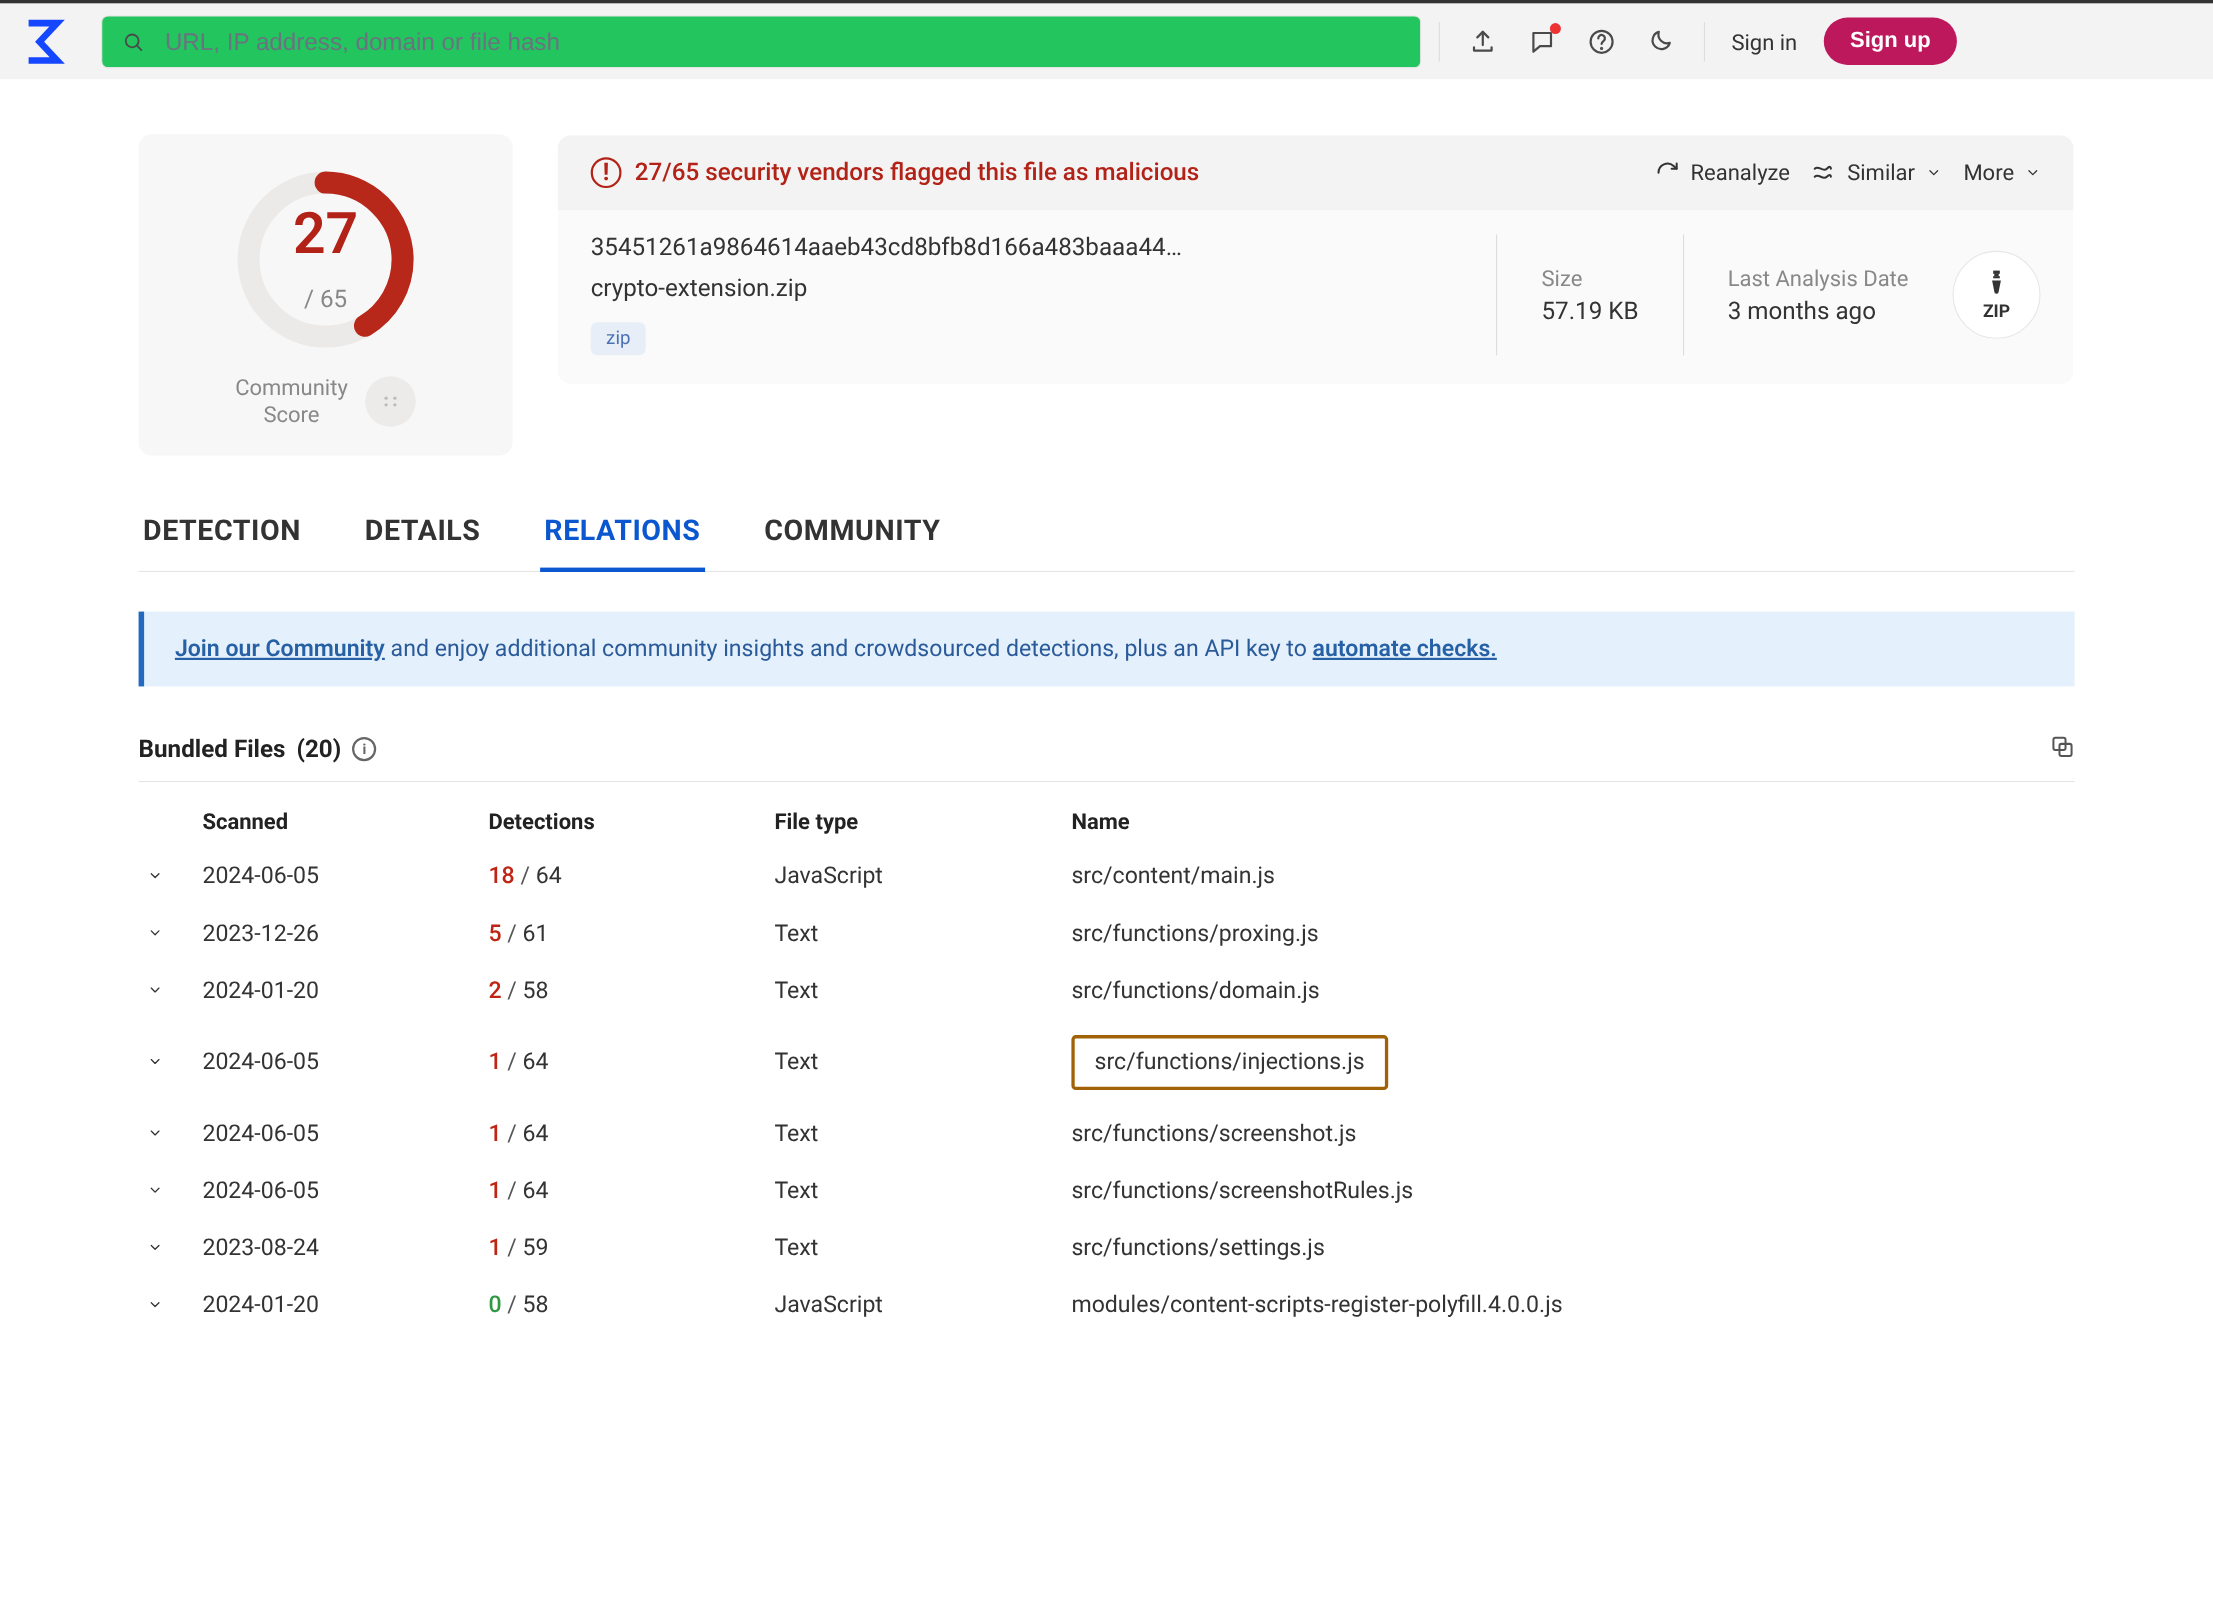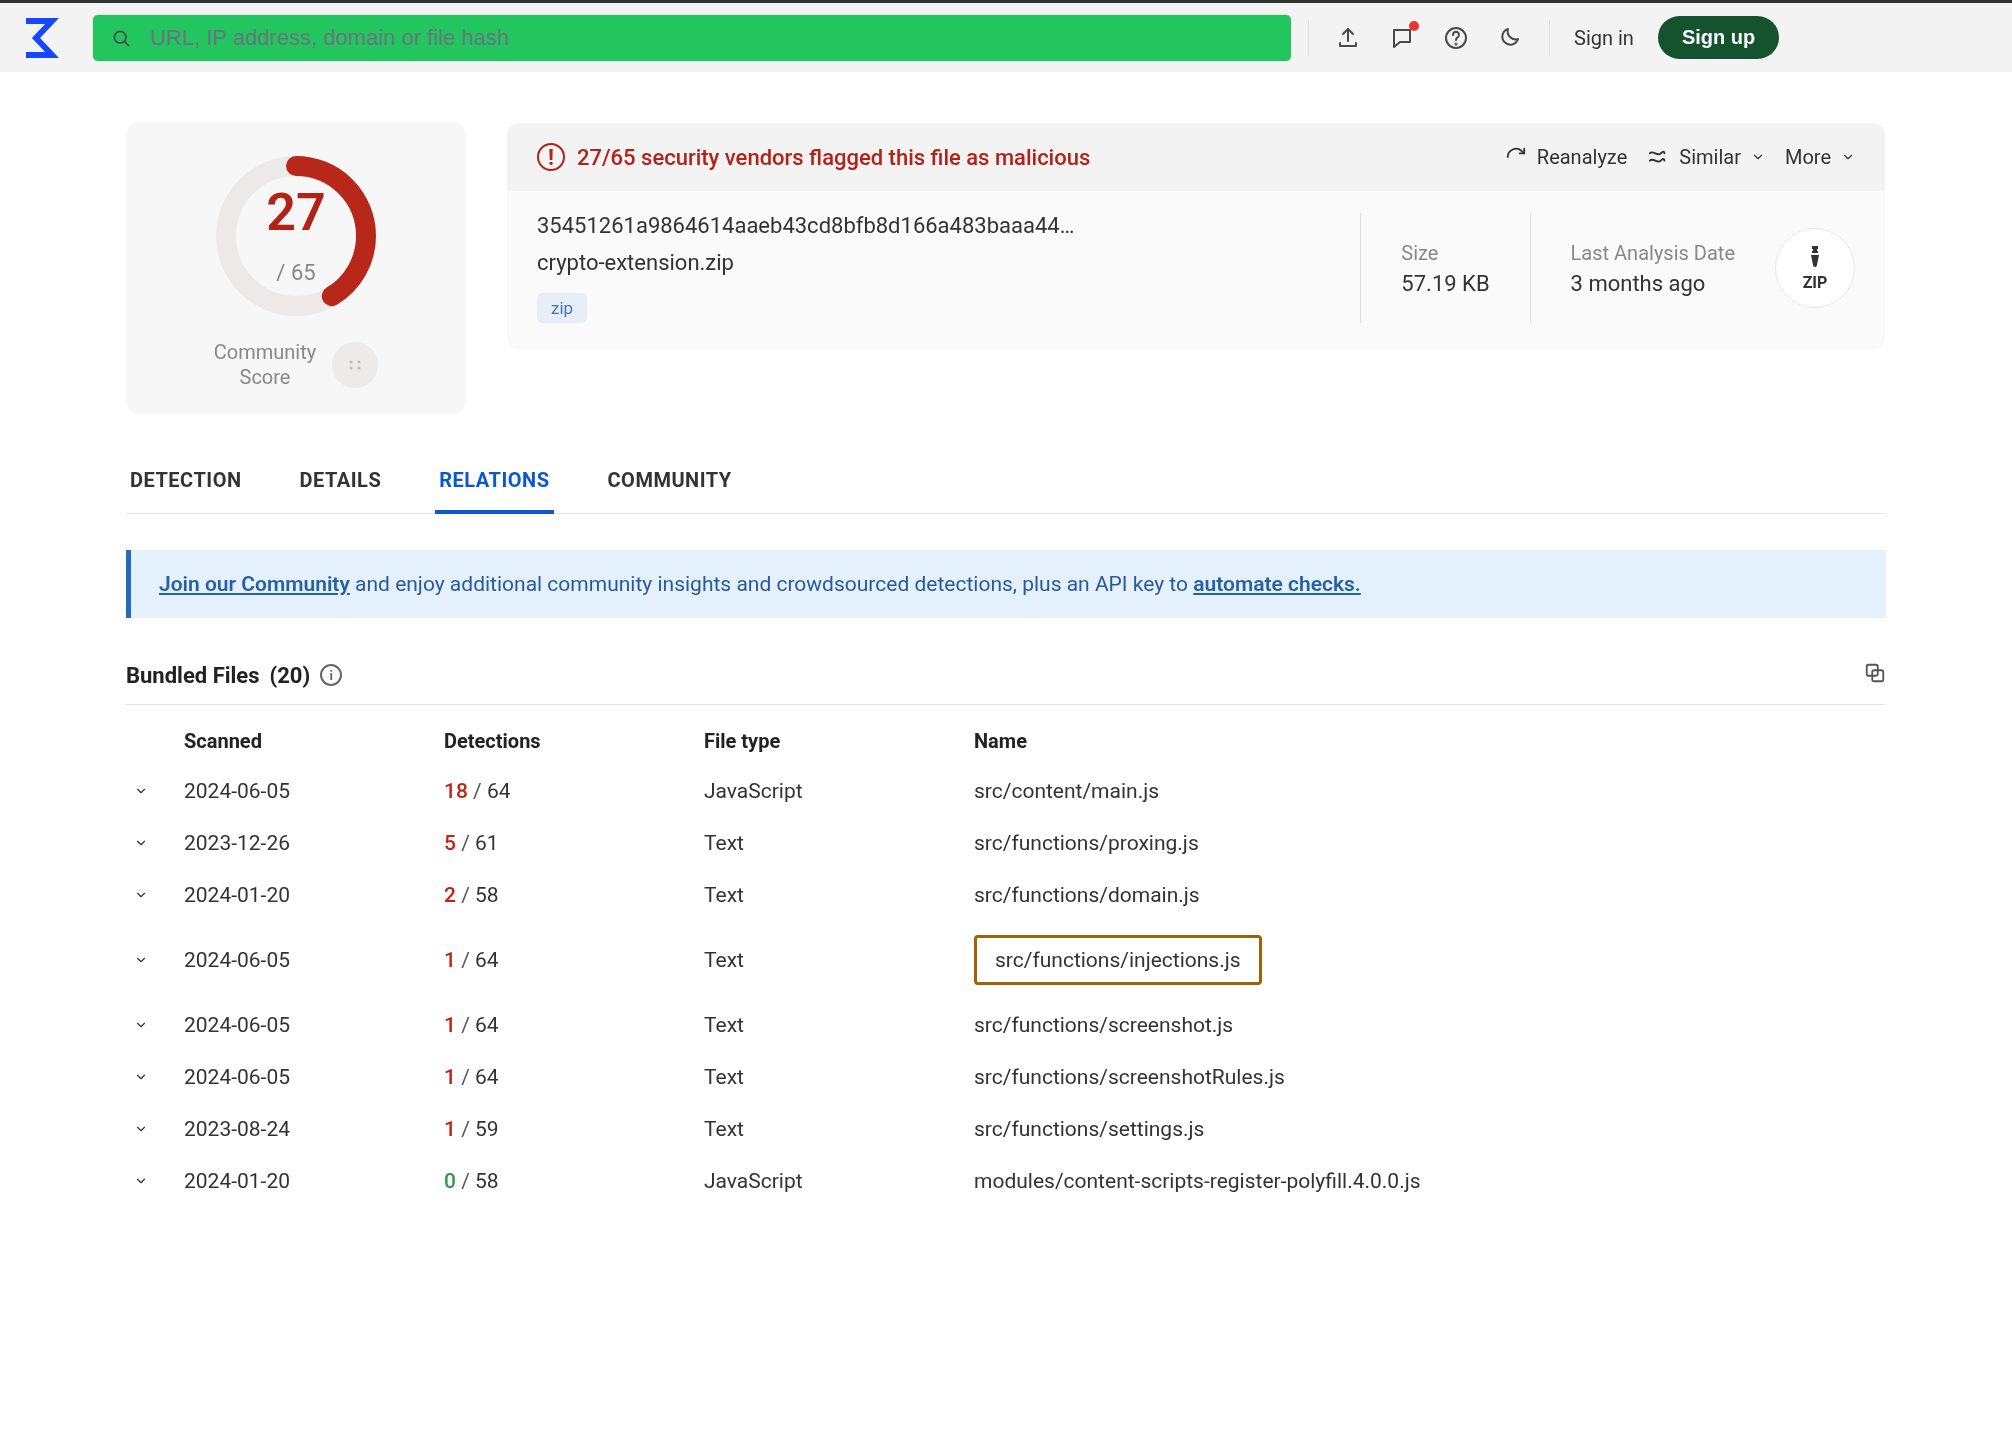--- a/index.html
+++ b/index.html
@@ -44,21 +44,21 @@
   .icon-btn {
     width: 30px; height:30px; display:flex;align-items:center;justify-content:center;
     color:#4a4a4a; cursor:pointer; position:relative;
   }
   .notif-dot {
     position:absolute; top:-2px; right:-2px; width:10px;height:10px;
     background:#e33; border-radius:50%;
   }
   .signin { color:#333; font-size:20px; cursor:pointer; }
   .signup {
-    background:#14532d; color:#fff; font-size:20px; font-weight:600;
+    background:#be185d; color:#fff; font-size:20px; font-weight:600;
     padding: 10px 24px; border-radius:999px; cursor:pointer; border:none;
   }
 
   .main { max-width: 1880px; margin: 0 auto; padding: 50px 60px 40px; }
 
   .summary-row { display:flex; gap: 40px; align-items:stretch; }
   .score-card {
     width: 340px; background:#f7f7f7; border-radius:12px;
     display:flex; flex-direction:column; align-items:center;
     padding: 24px 16px 24px;
@@ -111,21 +111,21 @@
     width:80px;height:80px; border-radius:50%; background:#fff; border:1px solid #e7e7e7;
     display:flex; flex-direction:column; align-items:center; justify-content:center; gap:2px;
     font-weight:700; font-size:16px;
   }
 
   .tabs {
     display:flex; gap:50px; margin-top:54px;
     border-bottom:1px solid #e5e5e5;
   }
   .tab {
-    padding: 0 4px 18px; font-size:20px; font-weight:700; color:#333;
+    padding: 0 4px 18px; font-size:26px; font-weight:700; color:#333;
     letter-spacing:0.5px; cursor:pointer;
   }
   .tab.active { color:#0b57d0; border-bottom:4px solid #0b57d0; margin-bottom:-1px;}
 
   .banner {
     margin-top:36px; background:#e4f0fb; border-left:5px solid #2369bf;
     padding: 22px 28px; font-size:21px; color:#2a5a9a;
   }
   .banner a { color:#2761a5; font-weight:600; text-decoration:underline; }
 

